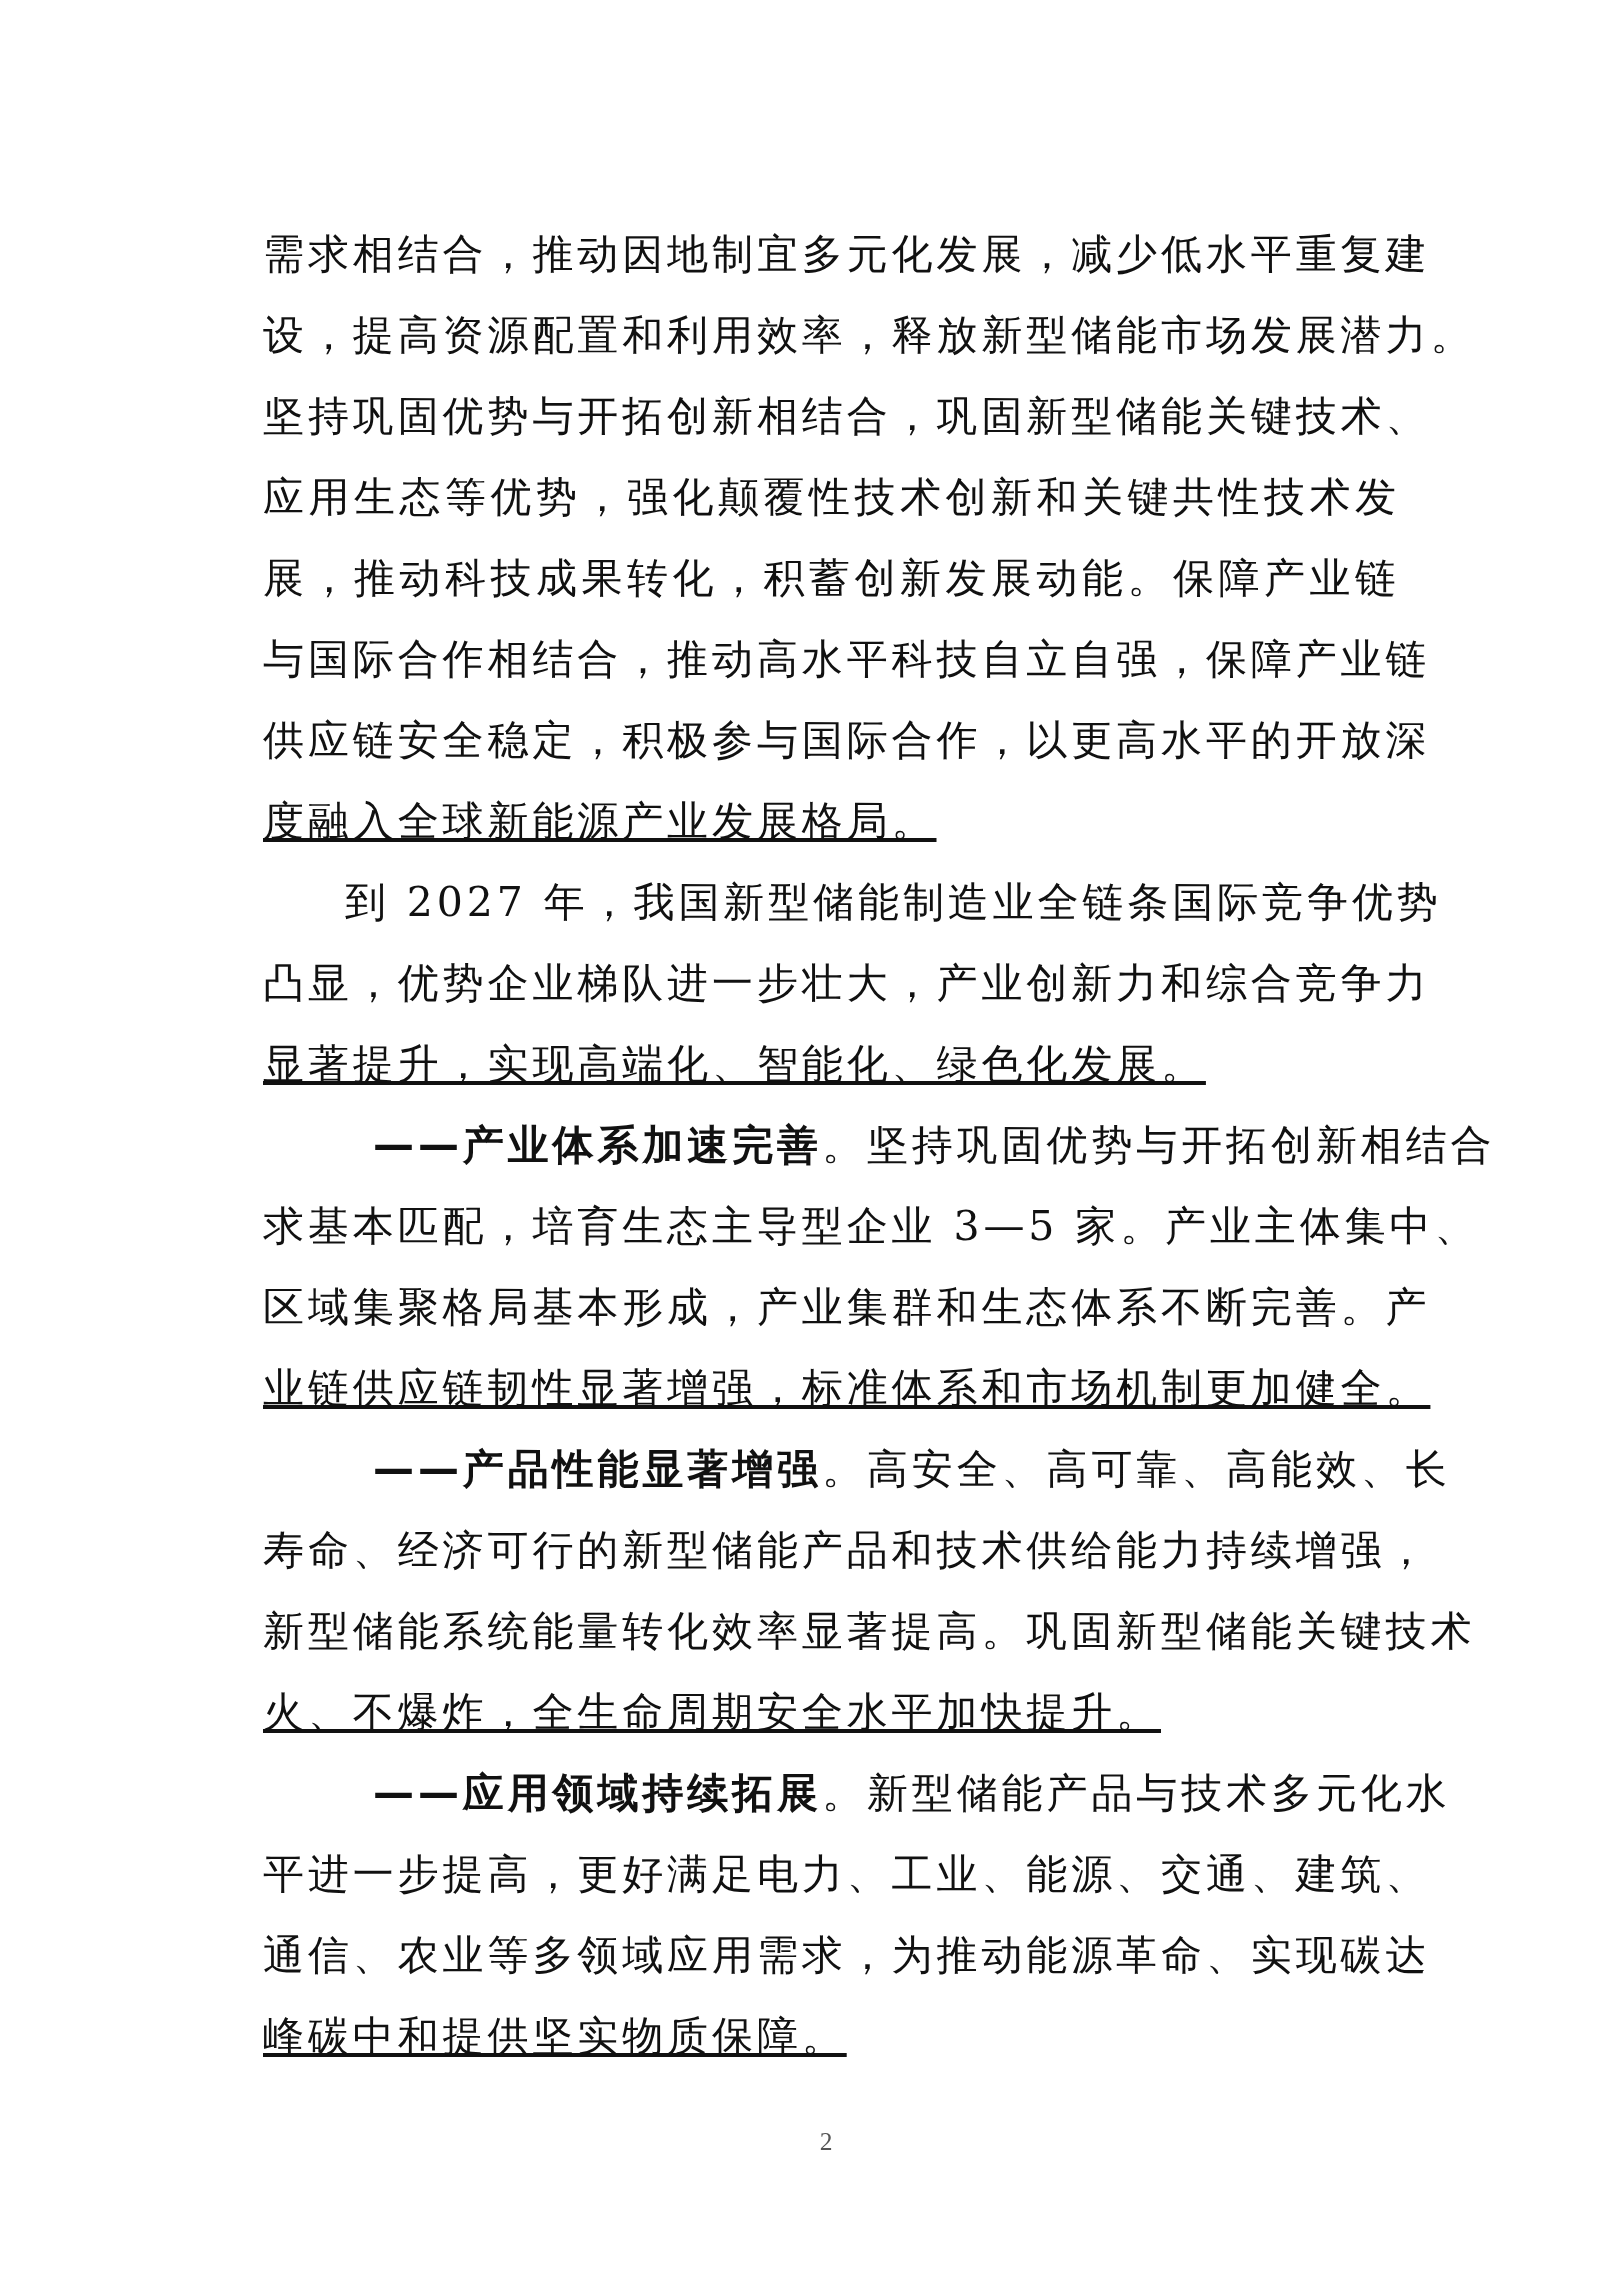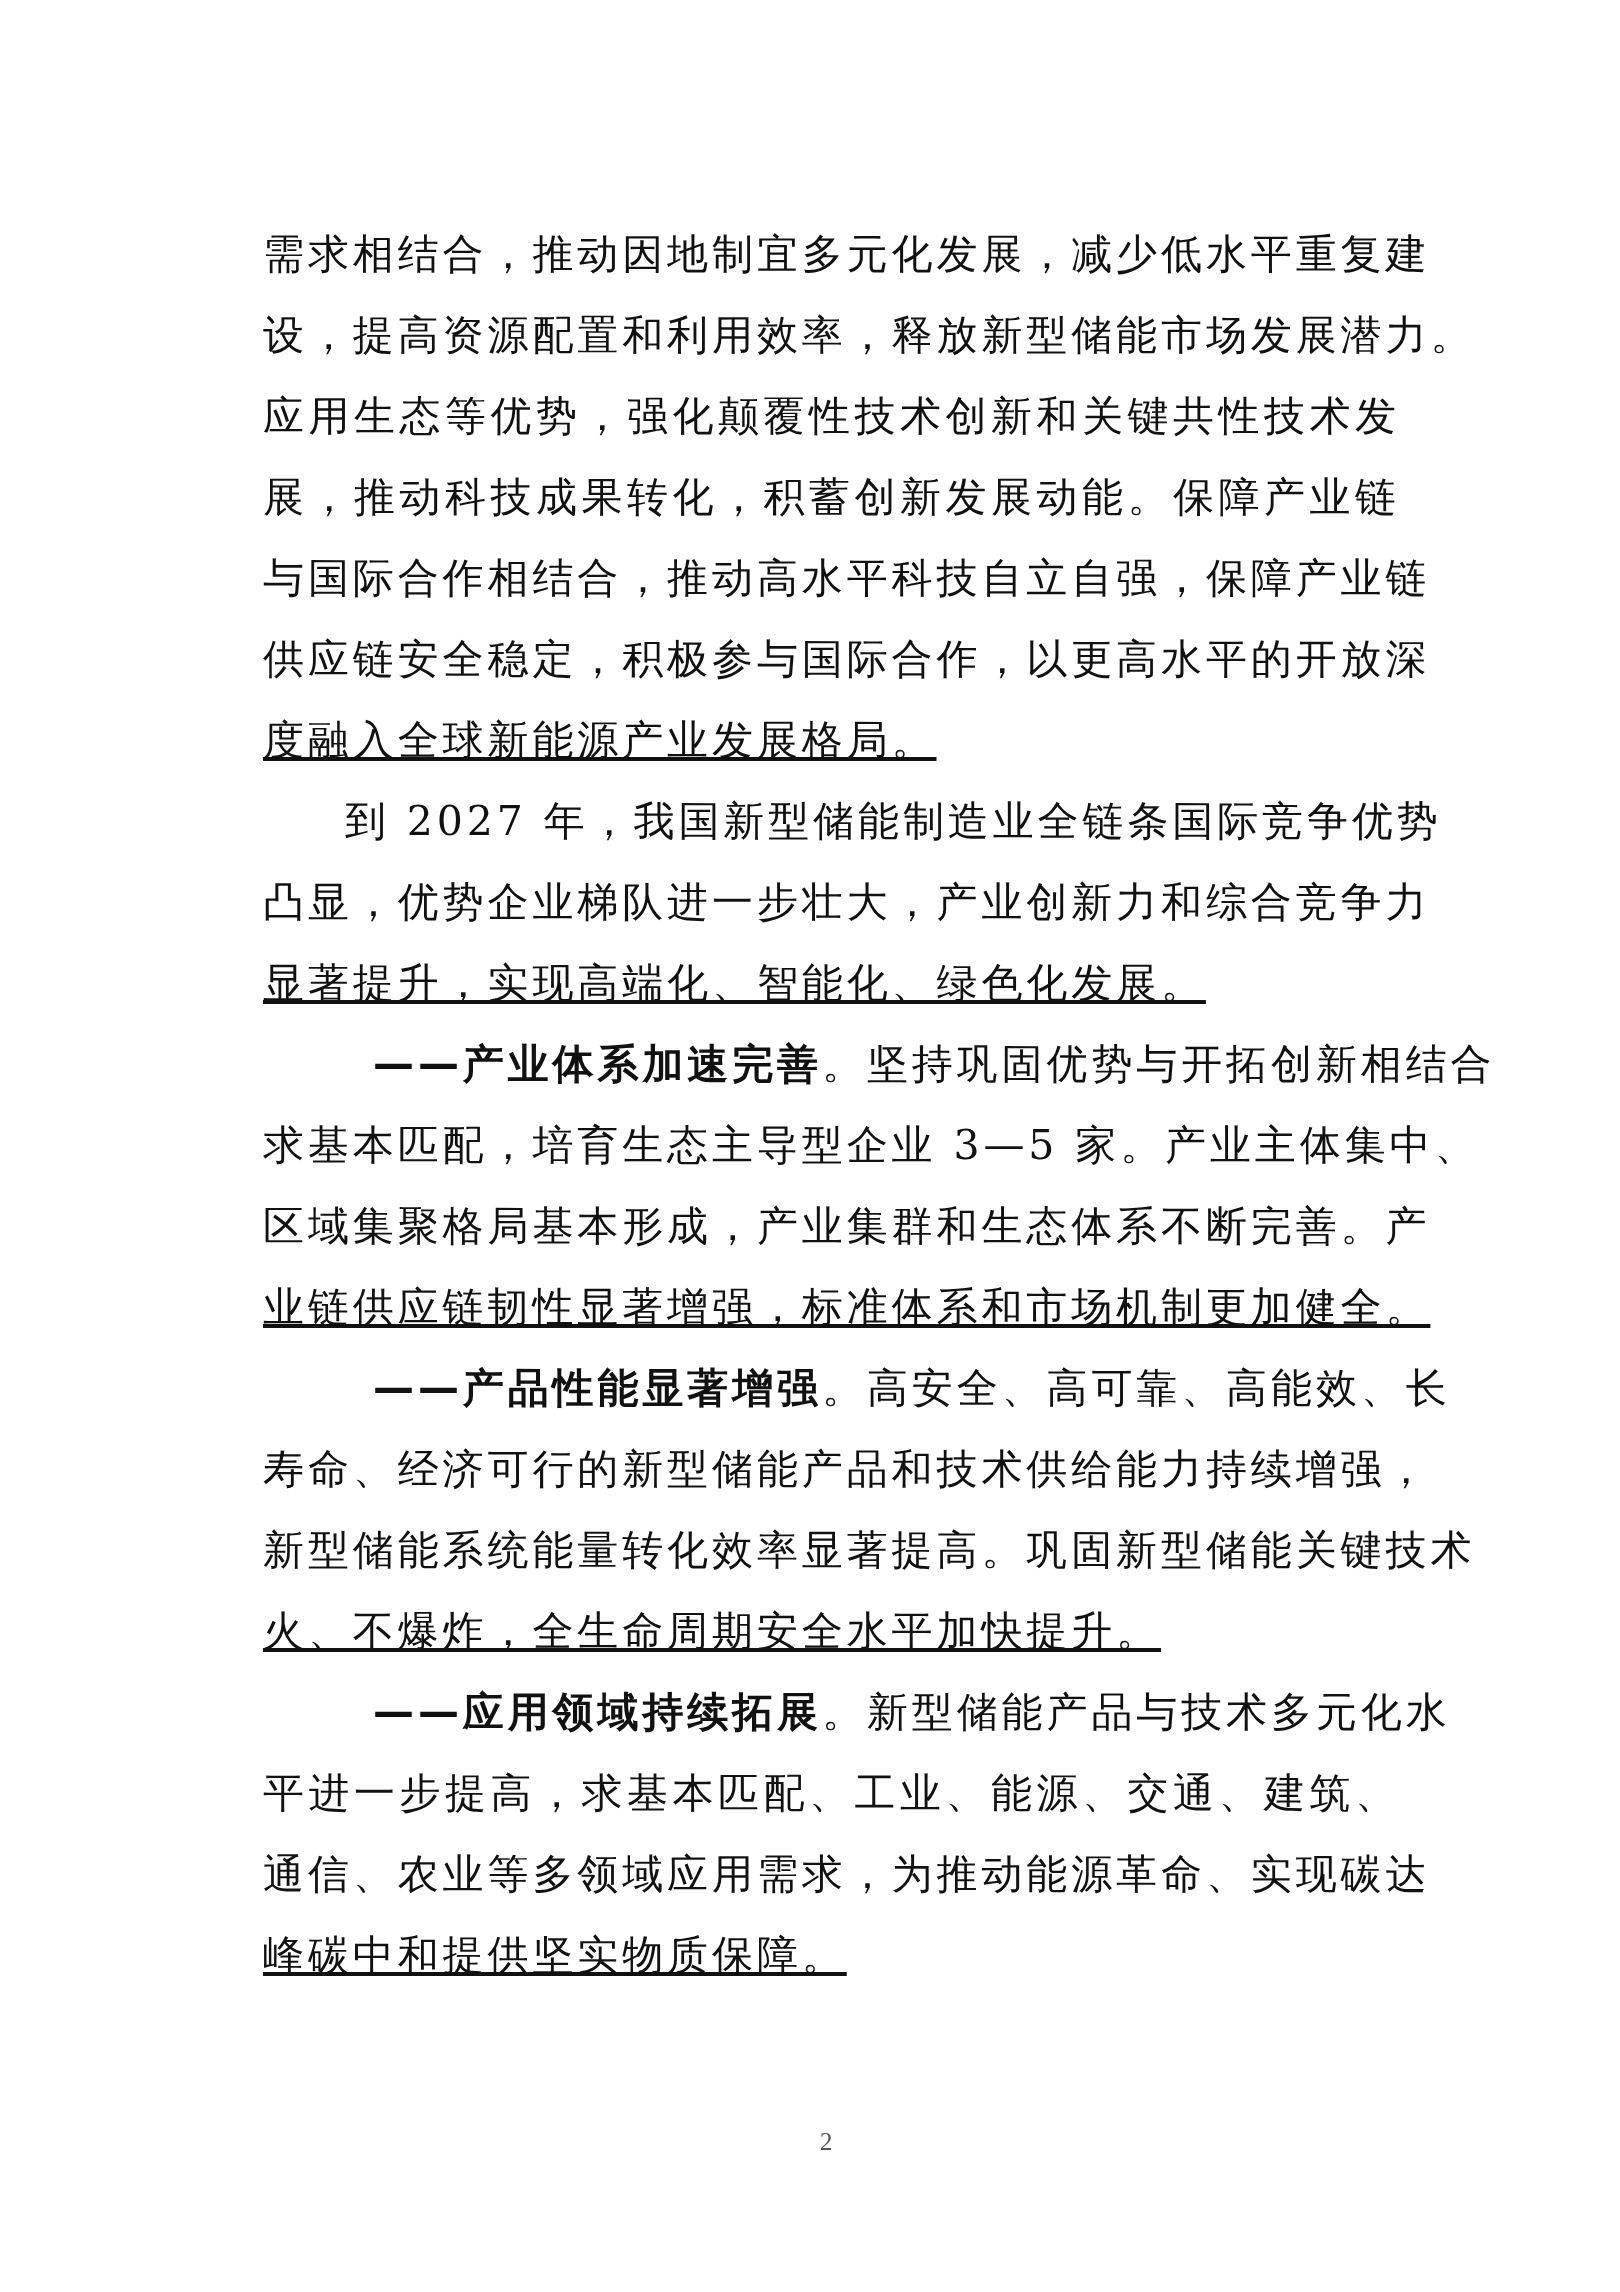--- a/index.html
+++ b/index.html
@@ -29,20 +29,21 @@
 </style>
 </head>
 <body>
 
 <div class="page">
   <div class="body-text">
 
     <div>
       <span class="line">需求相结合，推动因地制宜多元化发展，减少低水平重复建</span>
       <span class="line">设，提高资源配置和利用效率，释放新型储能市场发展潜力。</span>
+      <span class="line">坚持巩固优势与开拓创新相结合，巩固新型储能关键技术、</span>
       <span class="line">应用生态等优势，强化颠覆性技术创新和关键共性技术发</span>
       <span class="line">展，推动科技成果转化，积蓄创新发展动能。保障产业链</span>
       <span class="line">与国际合作相结合，推动高水平科技自立自强，保障产业链</span>
       <span class="line">供应链安全稳定，积极参与国际合作，以更高水平的开放深</span>
       <span class="line last">度融入全球新能源产业发展格局。</span>
     </div>
 
     <div>
       <span class="line indent">到 2027 年，我国新型储能制造业全链条国际竞争优势</span>
       <span class="line">凸显，优势企业梯队进一步壮大，产业创新力和综合竞争力</span>
@@ -58,21 +59,21 @@
 
     <div>
       <span class="line indent-dash"><span class="bold">——产品性能显著增强</span><span>。高安全、高可靠、高能效、长</span></span>
       <span class="line">寿命、经济可行的新型储能产品和技术供给能力持续增强，</span>
       <span class="line">新型储能系统能量转化效率显著提高。巩固新型储能关键技术</span>
       <span class="line last">火、不爆炸，全生命周期安全水平加快提升。</span>
     </div>
 
     <div>
       <span class="line indent-dash"><span class="bold">——应用领域持续拓展</span><span>。新型储能产品与技术多元化水</span></span>
-      <span class="line">平进一步提高，求基本匹配、工业、能源、交通、建筑、</span>
+      <span class="line">平进一步提高，更好满足电力、工业、能源、交通、建筑、</span>
       <span class="line">通信、农业等多领域应用需求，为推动能源革命、实现碳达</span>
       <span class="line last">峰碳中和提供坚实物质保障。</span>
     </div>
 
   </div>
 
   <div class="page-number">2</div>
 </div>
 
 

